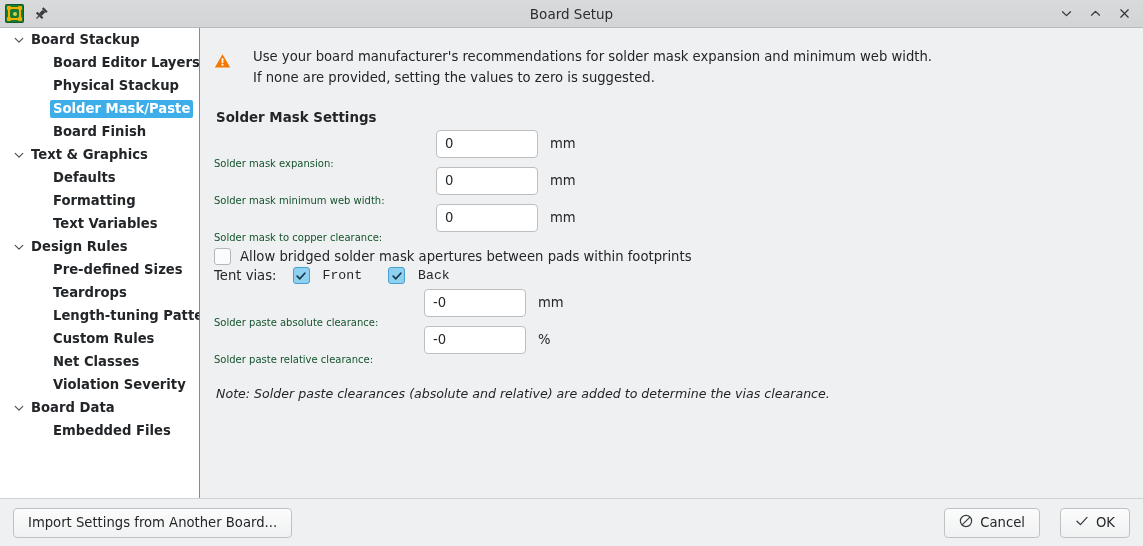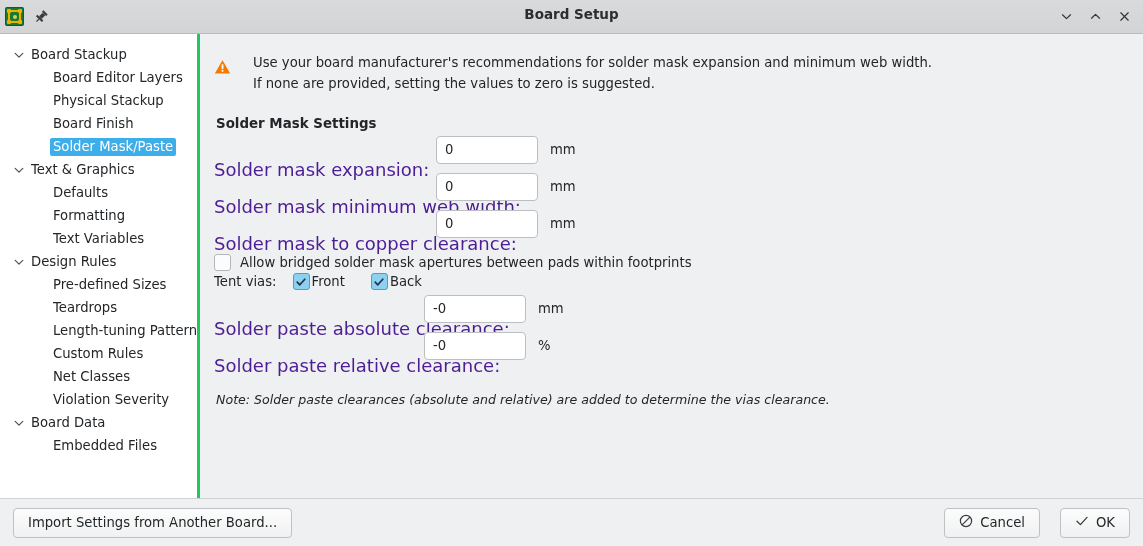--- a/index.html
+++ b/index.html
@@ -21,29 +21,28 @@
     width: 1143px;
     height: 546px;
     display: flex;
     flex-direction: column;
     background: #eff0f1;
     position: relative;
   }
 
   
   .titlebar {
-    height: 34px;
+    height: 28px;
     min-height: 28px;
     background: linear-gradient(180deg, #d8dadc 0%, #d2d4d6 100%);
     border-bottom: 1px solid #b8bbbe;
     display: flex;
     position: relative;
     padding: 0 6px 0 5px;
     box-sizing: border-box;
-    font-weight: bold;
   }
   .tb-left {
     display: flex;
     align-items: center;
     gap: 9px;
     z-index: 2;
   }
   .app-icon {
     width: 19px;
     height: 19px;
@@ -110,24 +109,25 @@
     display: flex;
     min-height: 0;
     background: #eff0f1;
   }
 
   
   .sidebar {
     width: 200px;
     min-width: 200px;
     background: #ffffff;
-    border-right: 3px solid #22c55e;
-    padding-top: 9px;
+    border-right: 1px solid #22c55e;
+    padding-top: 0;
     box-sizing: border-box;
     overflow: hidden;
+    font-weight: bold;
   }
   .tree-item {
     height: 23px;
     display: flex;
     align-items: center;
     font-size: 13.2px;
     color: #232629;
     padding-left: 10px;
     box-sizing: border-box;
     white-space: nowrap;
@@ -187,22 +187,22 @@
     color: #232629;
     margin: 22px 0 0 2px;
   }
 
   .field-row {
     display: flex;
     align-items: center;
     height: 37px;
   }
   .field-label {
-    font-size: 18px;
-    color: #4c1d95;
+    font-size: 10px;
+    color: #14532d;
     white-space: nowrap;
     margin-top: 40px;
   }
   .txtbox {
     background: #ffffff;
     border: 1px solid #bcbfc2;
     border-radius: 4px;
     height: 28px;
     box-sizing: border-box;
     font-family: "DejaVu Sans", "Liberation Sans", sans-serif;
@@ -253,22 +253,23 @@
     display: flex;
     align-items: center;
     margin-top: 2px;
     font-size: 13.2px;
     color: #232629;
   }
   .tent-row .tlabel { margin-right: 16px; }
   .tent-row .opt {
     display: flex;
     align-items: center;
-    gap: 2px;
+    gap: 13px;
     margin-right: 26px;
+    font-family: Liberation Mono, monospace;
   }
 
   .note {
     font-size: 12.6px;
     font-style: italic;
     color: #232629;
     margin-top: 28px;
     margin-left: 2px;
   }
 
@@ -365,25 +366,25 @@
             </svg>
           </span>
           <span class="lbl">Board Stackup</span>
         </div>
         <div class="tree-item child">
           <span class="lbl">Board Editor Layers</span>
         </div>
         <div class="tree-item child">
           <span class="lbl">Physical Stackup</span>
         </div>
-        <div class="tree-item child">
-          <span class="lbl">Board Finish</span>
-        </div>
         <div class="tree-item child selected">
           <span class="lbl">Solder Mask/Paste</span>
+        </div>
+        <div class="tree-item child">
+          <span class="lbl">Board Finish</span>
         </div>
         <div class="tree-item">
           <span class="twisty">
             <svg width="12" height="12" viewBox="0 0 12 12" aria-hidden="true">
               <path d="M2.2 4.3 L6 8.1 L9.8 4.3" fill="none" stroke="#4c5053" stroke-width="1.2" stroke-linecap="round" stroke-linejoin="round"></path>
             </svg>
           </span>
           <span class="lbl">Text &amp; Graphics</span>
         </div>
         <div class="tree-item child">

